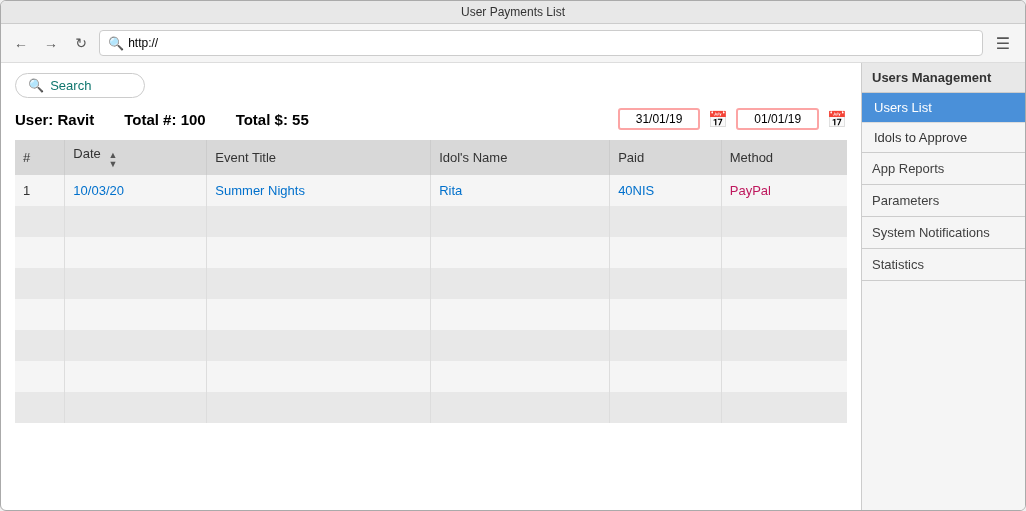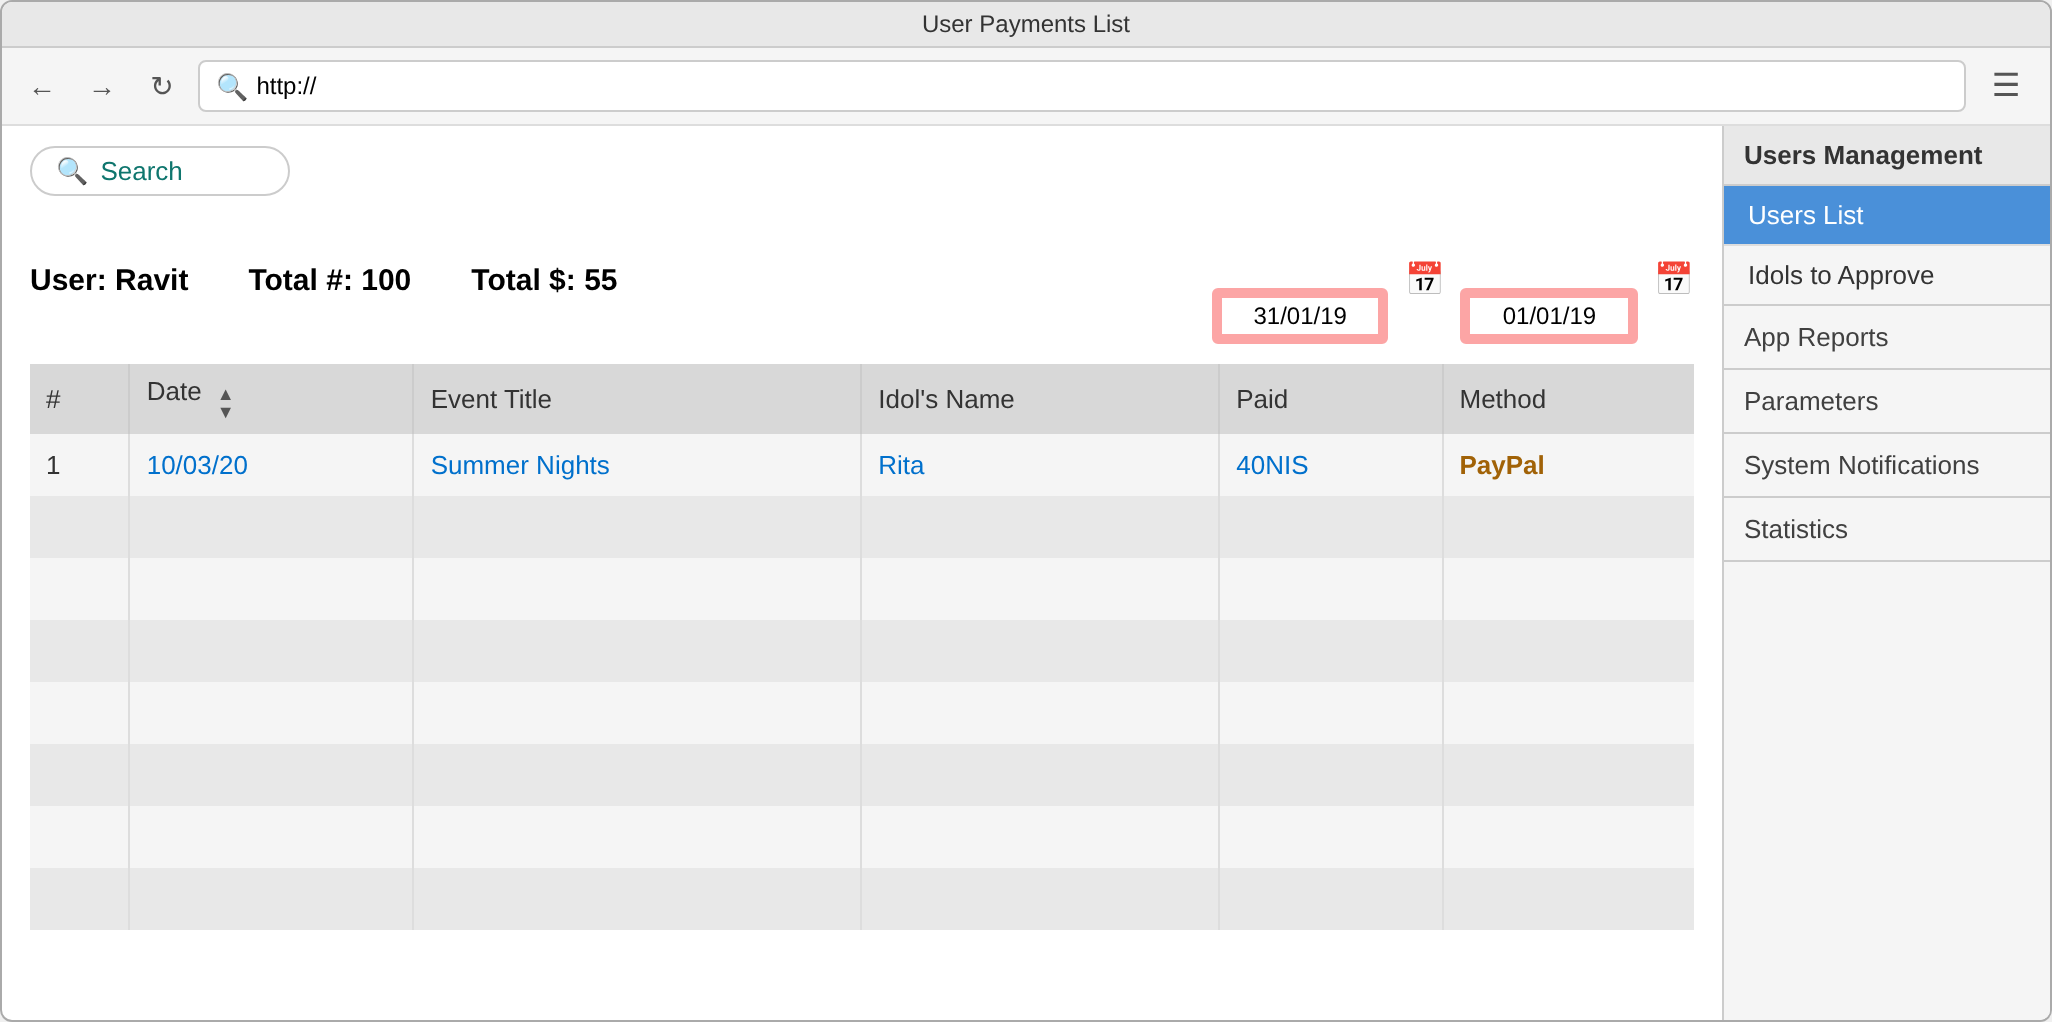--- a/index.html
+++ b/index.html
@@ -122,26 +122,25 @@
       font-weight: bold;
     }
     .date-filters {
       display: flex;
       align-items: center;
       gap: 8px;
     }
     .date-input-group {
       display: flex;
       align-items: center;
-      border: 5px solid #fca5a5;
+      border: 2px solid #fca5a5;
       border-radius: 3px;
       padding: 2px 16px;
       background: #fff;
       gap: 6px;
-      margin-top: 36px;
     }
     .date-input-group span {
       font-size: 12px;
     }
     .calendar-icon {
       font-size: 16px;
       cursor: pointer;
       color: #555;
     }
     .table-container {
@@ -306,21 +305,21 @@
               <th>Method</th>
             </tr>
           </thead>
           <tbody id="table-body">
           <tr>
                 <td style="color: rgb(51, 51, 51);">1</td>
                 <td style="color: rgb(0, 112, 204);">10/03/20</td>
                 <td style="color: rgb(0, 112, 204);">Summer Nights</td>
                 <td style="color: rgb(0, 112, 204);">Rita</td>
                 <td style="color: rgb(0, 112, 204);">40NIS</td>
-                <td style="color: #a16207; font-weight: bold;">PayPal</td>
+                <td style="color: #be185d;">PayPal</td>
               </tr>
               <tr>
                 <td style="color: rgb(51, 51, 51);">&nbsp;</td>
                 <td>&nbsp;</td>
                 <td>&nbsp;</td>
                 <td>&nbsp;</td>
                 <td>&nbsp;</td>
                 <td style="color: rgb(51, 51, 51);">&nbsp;</td>
               </tr>
               <tr>

